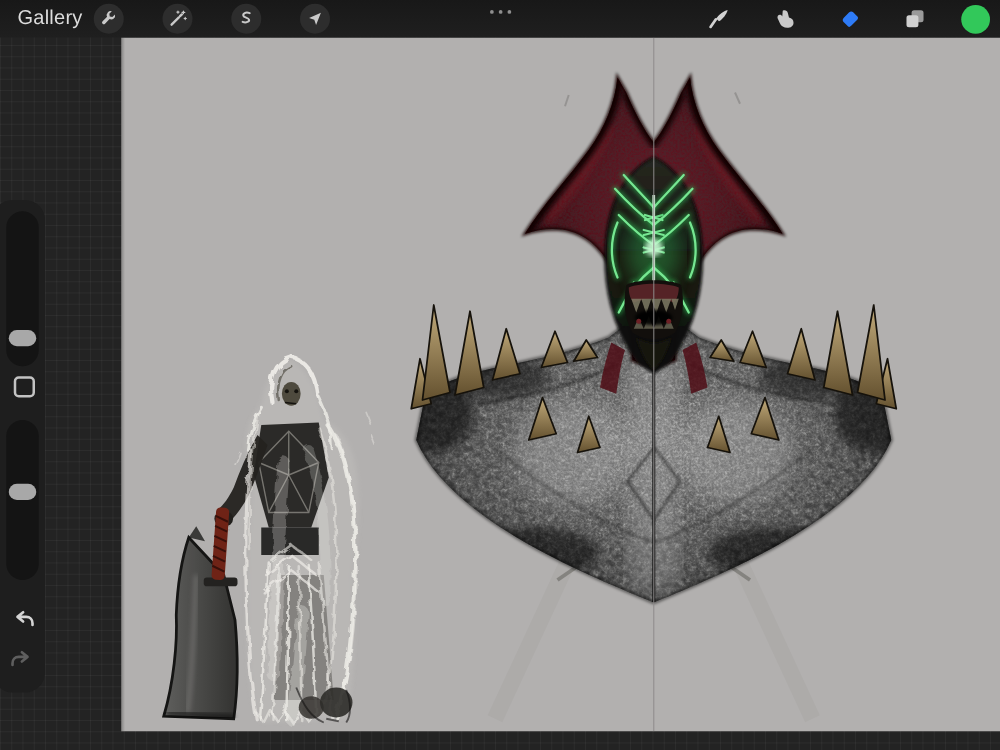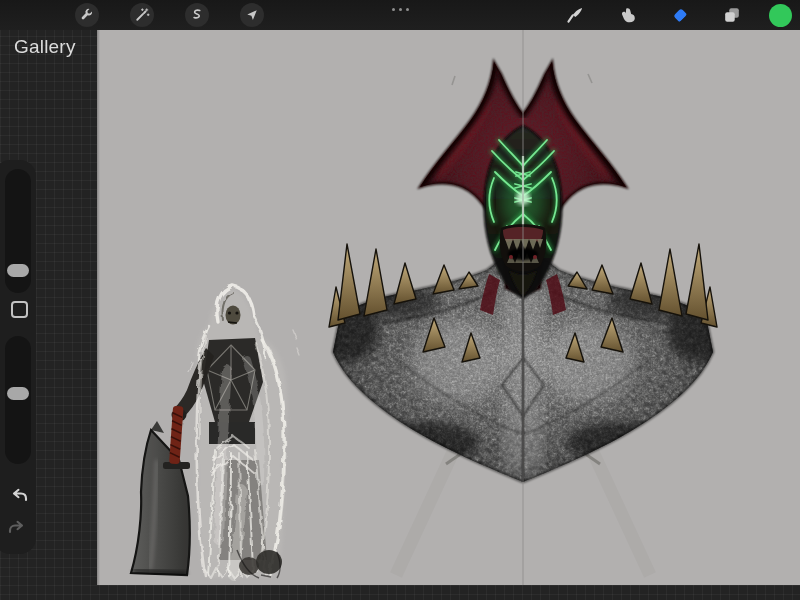--- a/index.html
+++ b/index.html
@@ -7,21 +7,21 @@
   .stage{position:absolute;inset:0;width:800px;height:600px;
     background-color:var(--outside-bg,#232323);
     background-image:
       linear-gradient(rgba(255,255,255,.045) 1px,transparent 1px),
       linear-gradient(90deg,rgba(255,255,255,.045) 1px,transparent 1px);
     background-size:9px 9px;}
   
   .toolbar{position:absolute;left:0;top:0;width:800px;height:30px;
     background:linear-gradient(#181818,var(--toolbar-bg,#1f1f1f));z-index:30;}
   .gallery{position:absolute;left:14px;top:0;height:30px;line-height:30px;
-    color:#dcdcdc;font-size:19px;letter-spacing:.2px;cursor:default;margin-top:32px;}
+    color:#dcdcdc;font-size:16px;letter-spacing:.2px;cursor:default;}
   .tbtn{position:absolute;top:3px;width:24px;height:24px;border-radius:50%;
     background:#2d2d2d;display:flex;align-items:center;justify-content:center;}
   .rbtn{position:absolute;top:3px;width:24px;height:24px;display:flex;
     align-items:center;justify-content:center;}
   .dots{position:absolute;left:392px;top:8px;width:22px;height:4px;display:flex;gap:3.5px;}
   .dots i{width:3.4px;height:3.4px;border-radius:50%;background:#8f8f8f;}
   .swatch{position:absolute;left:769px;top:3.5px;width:23px;height:23px;border-radius:50%;
     background:var(--swatch-green,#32c85a);}
   
   .sidepanel{position:absolute;left:-6px;top:160px;width:42px;height:394px;

